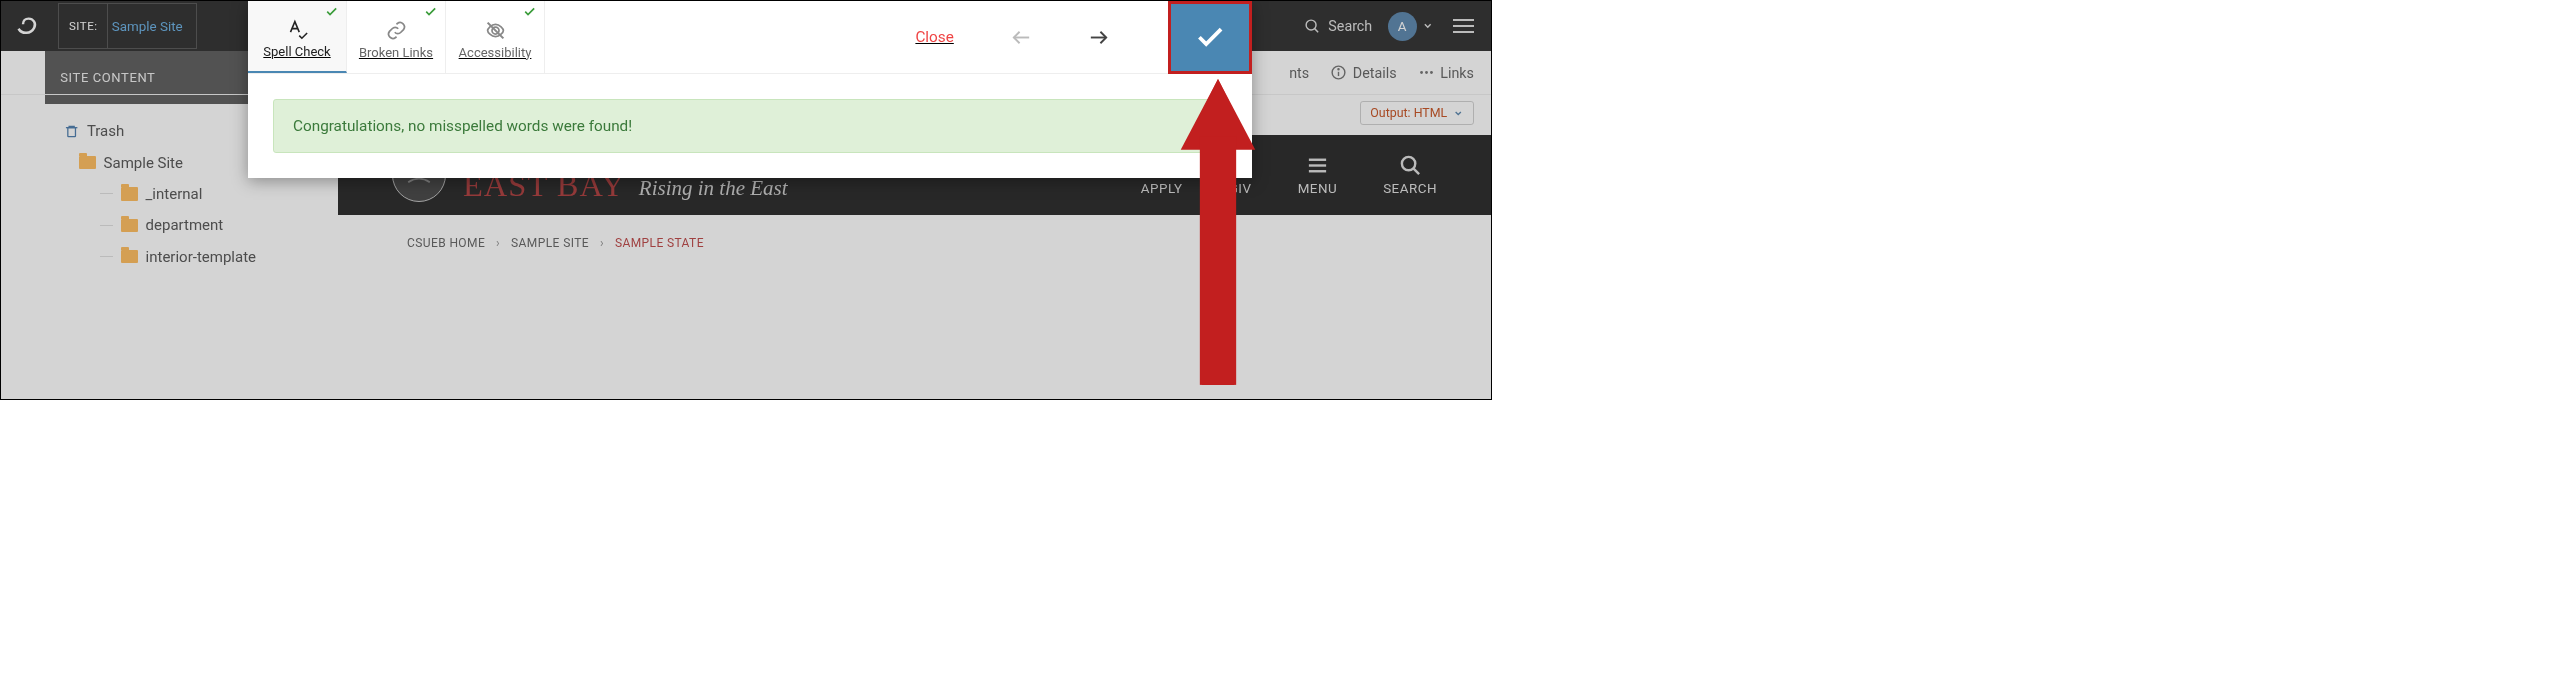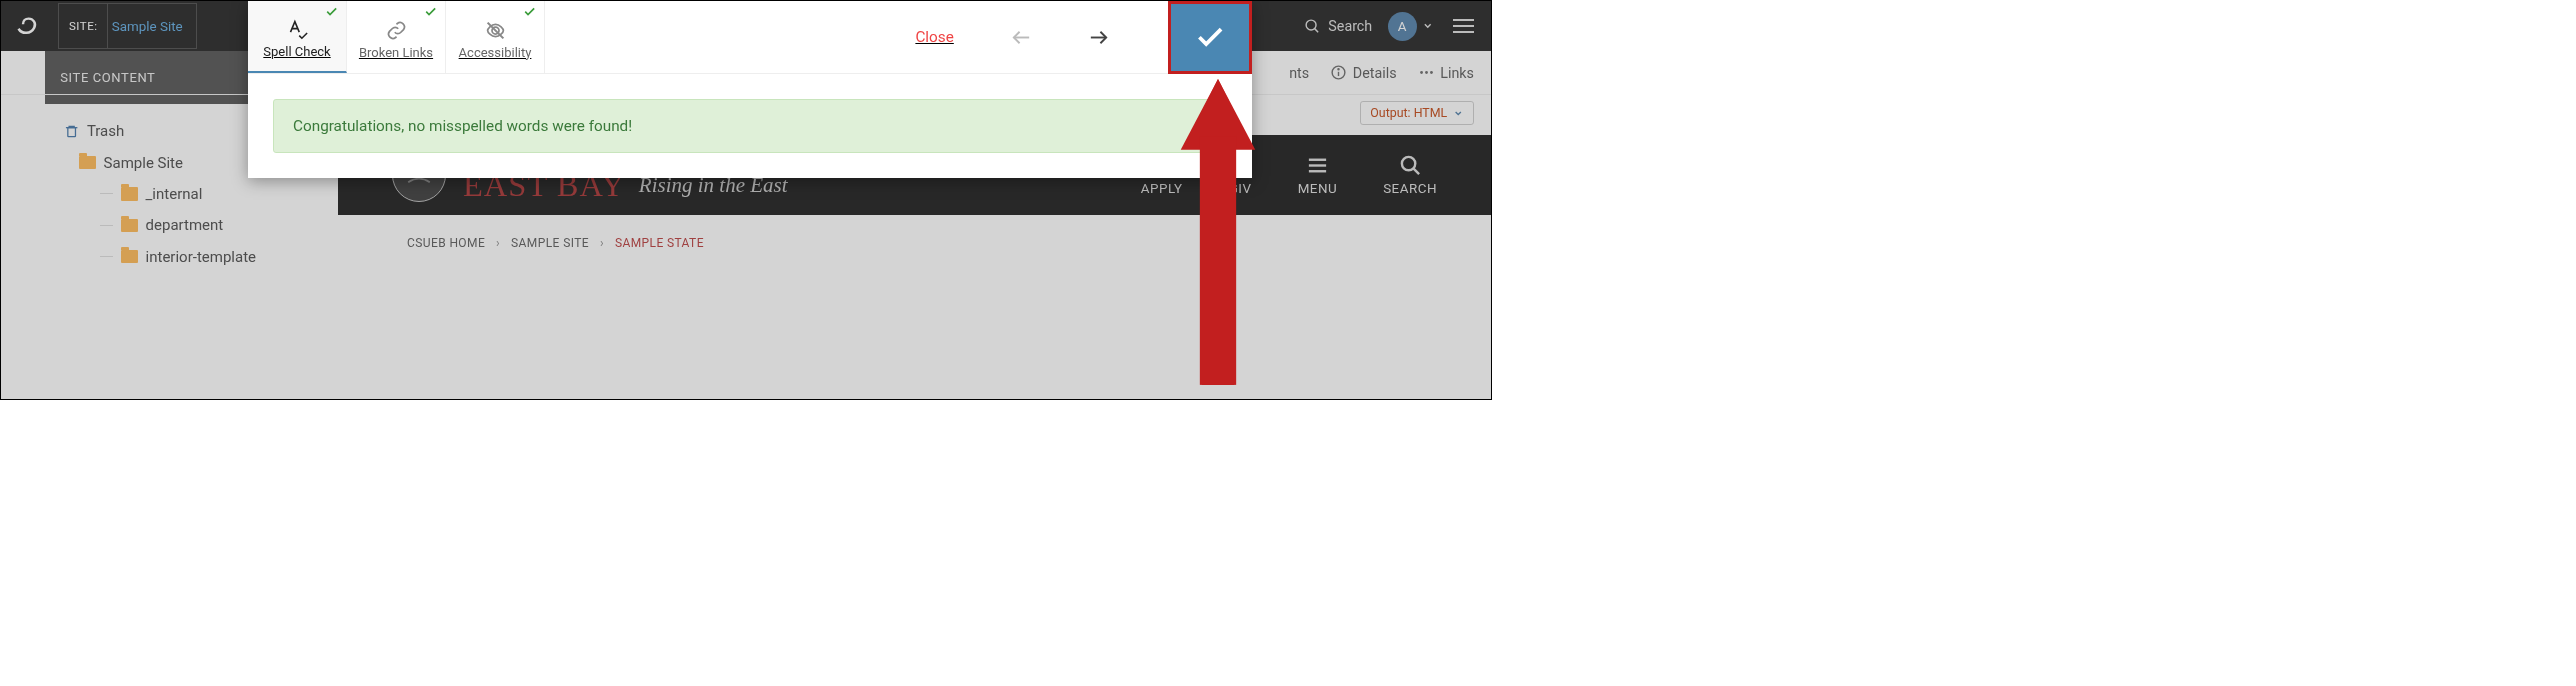--- a/index.html
+++ b/index.html
@@ -127,21 +127,21 @@
   width: 54px; height: 54px; border-radius: 50%;
   border: 1.9px solid #bbb;
   background: #333;
   display:flex; align-items:center; justify-content:center;
   flex-shrink: 0;
 }
 .csueb-text { display:flex; flex-direction:column; }
 .csueb-top { color:#eee; font-family: Georgia, serif; font-size:16.3px; letter-spacing:1.9px; }
 .csueb-main { color:#a82a2a; font-family: Georgia, serif; font-size:32.5px; letter-spacing:1px; line-height:1; }
 .csueb-tag { color:#ccc; font-family: Georgia, serif; font-size:21px; font-style:italic; margin-left:13.4px; }
-.csueb-title-wrap { display:flex; align-items:center; }
+.csueb-title-wrap { display:flex; align-items:flex-end; }
 .csueb-nav { margin-left:auto; display:flex; gap:46px; }
 .csueb-nav-item { display:flex; flex-direction:column; align-items:center; color:#ddd; font-size:13.4px; letter-spacing:0.5px; gap:3.8px; }
 .csueb-nav-item svg { width:23px; height:23px; }
 
 .breadcrumb-row {
   background:#fff;
   padding: 21px 69px;
   font-size: 12px;
   letter-spacing: 0.4px;
   color: #555;

